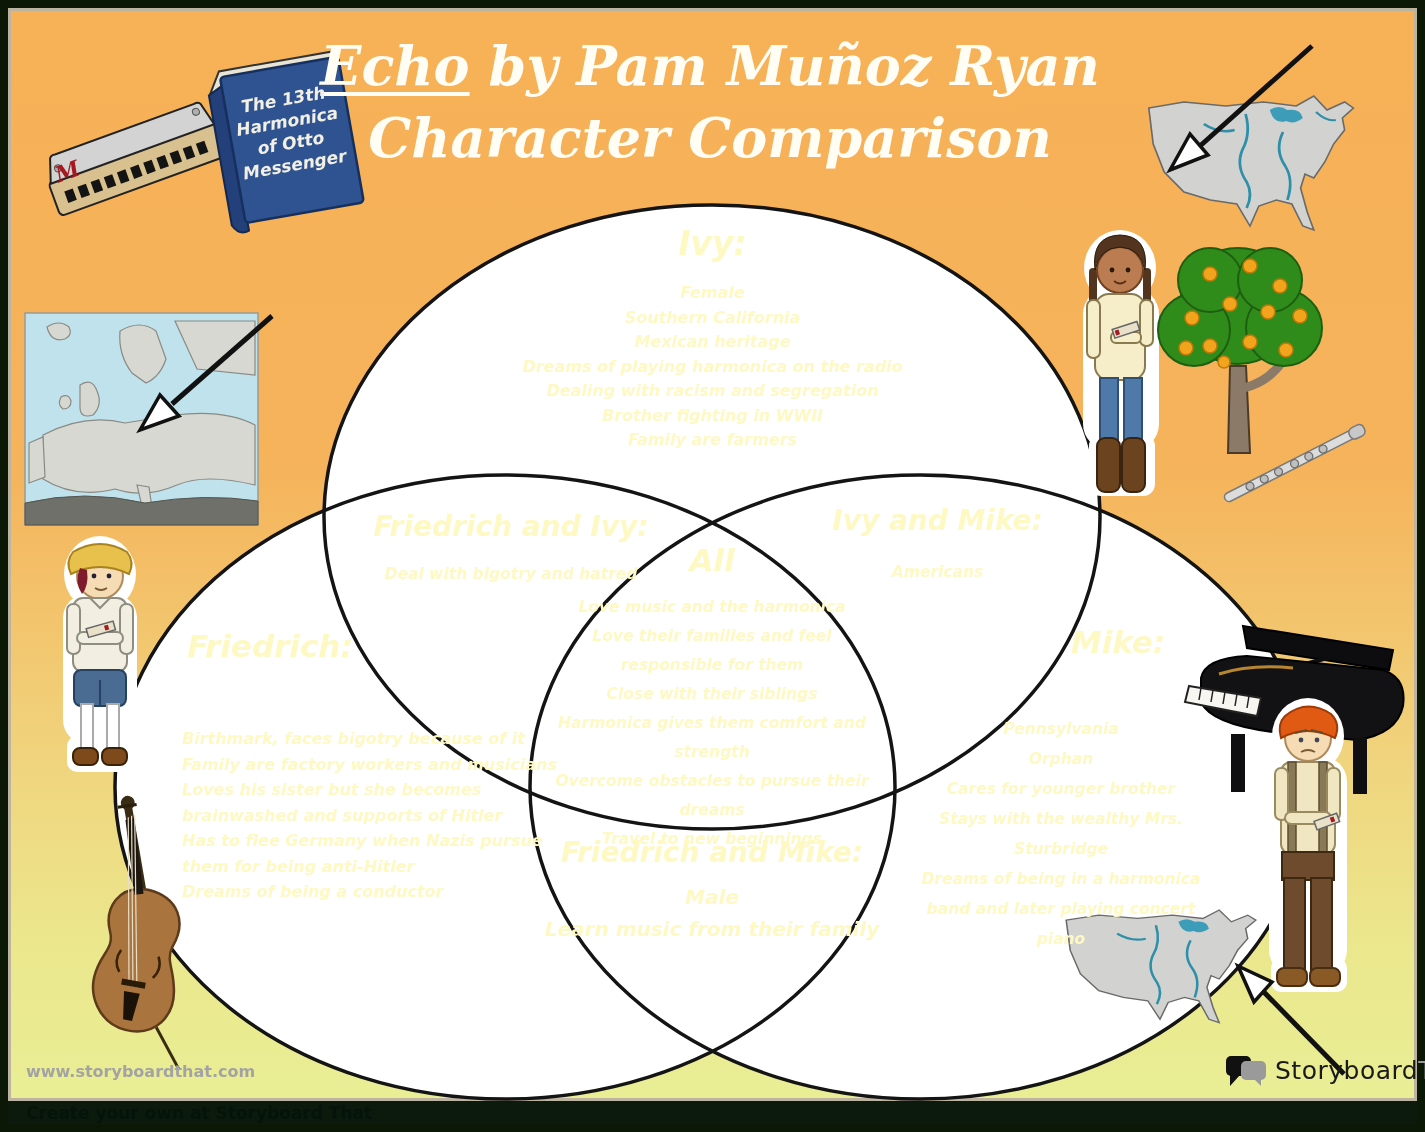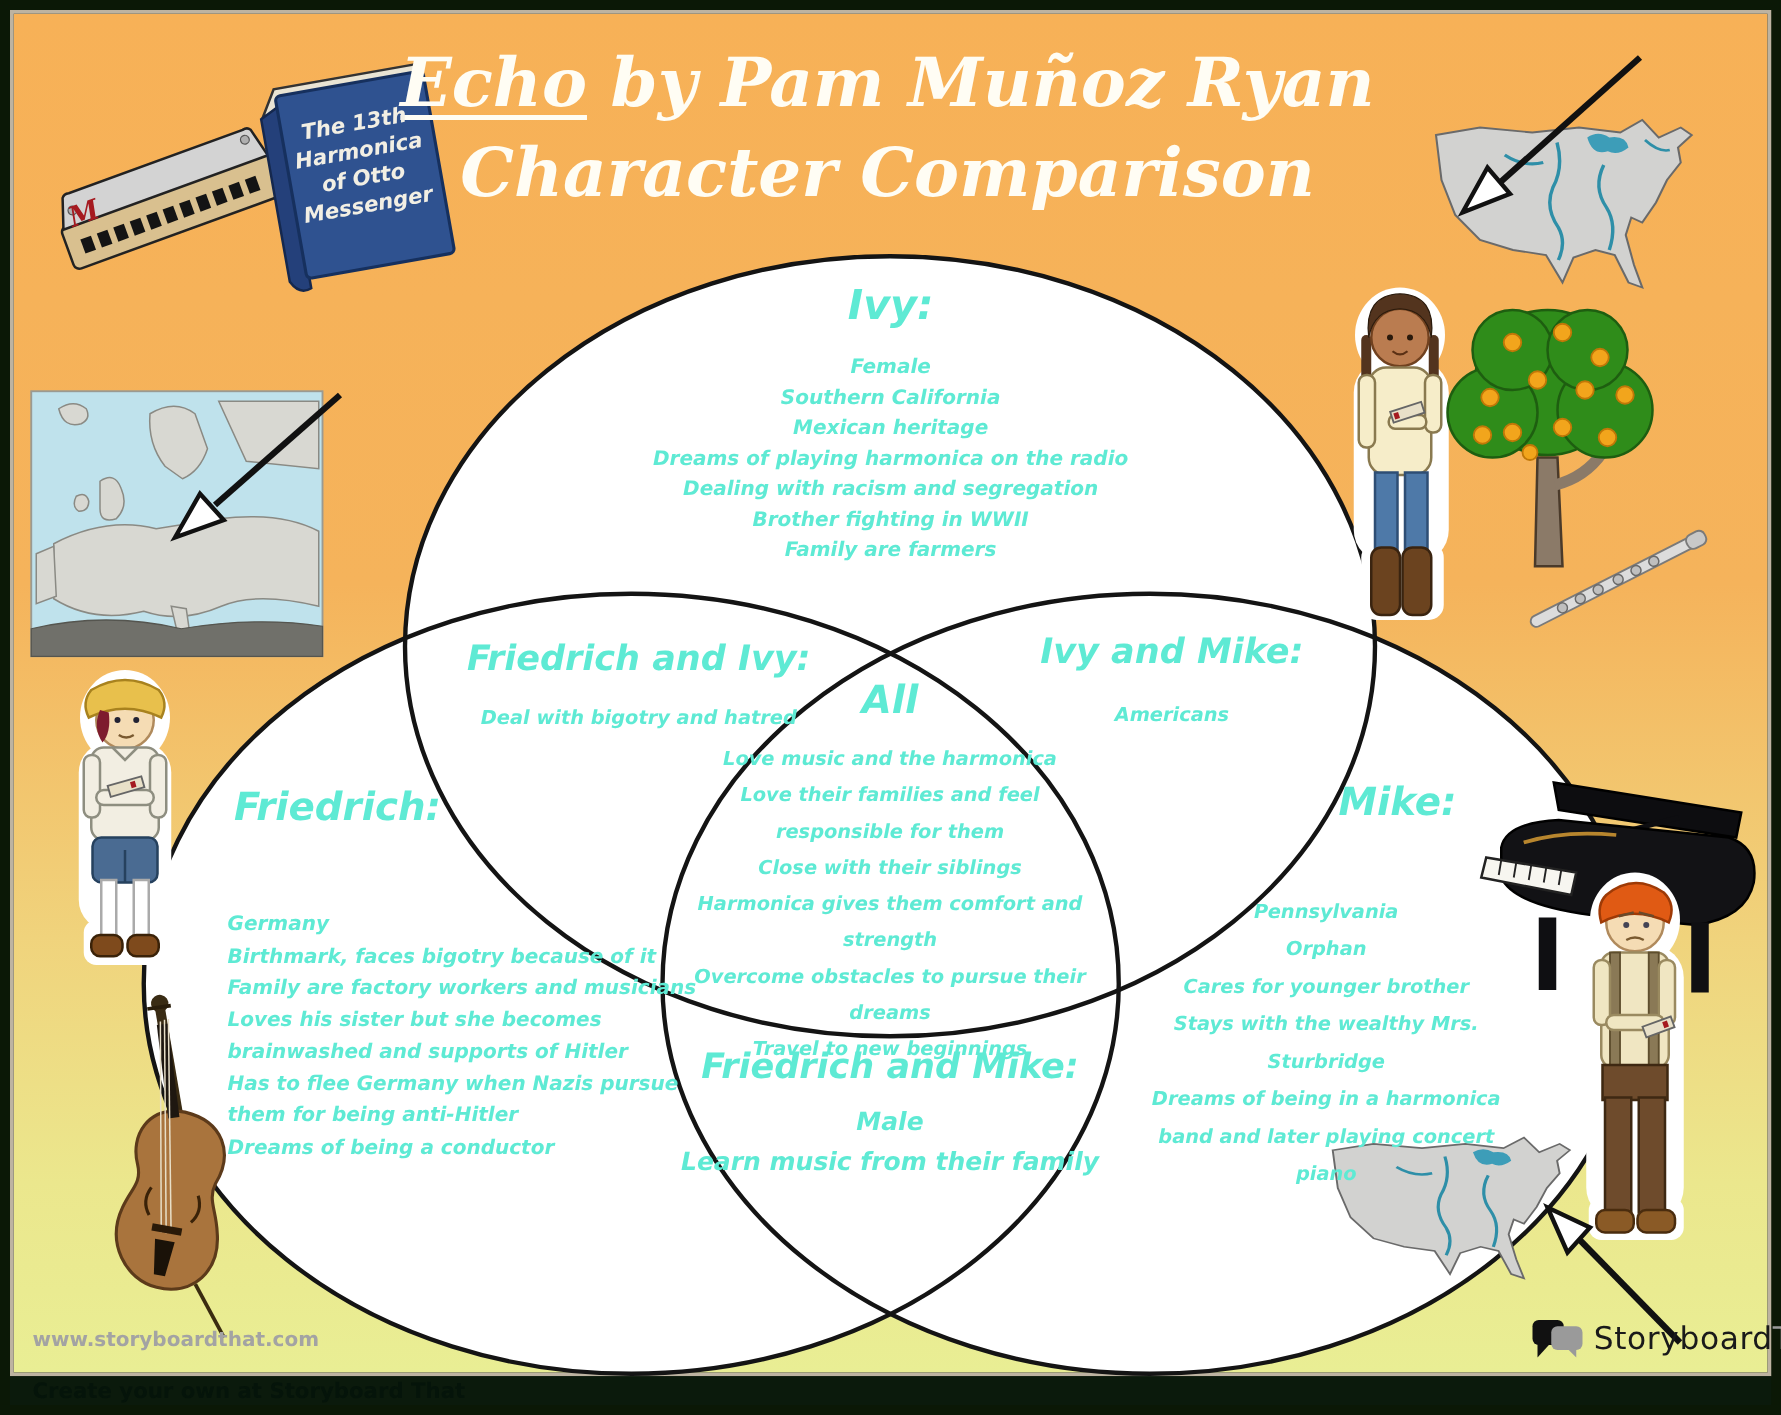--- a/index.html
+++ b/index.html
@@ -8,21 +8,21 @@
   .canvas{position:absolute;left:8px;top:8px;width:1409px;height:1093px;box-sizing:border-box;
           border:3px solid #BDB3A1;
           background:linear-gradient(180deg,#F7B157 0%,#F5B35B 42%,#F0D37C 68%,#EBE78D 86%,#E9EE94 100%);}
   .bottom-bar{position:absolute;left:8px;top:1101px;width:1409px;height:23px;background:#0B1A0C;}
   .watermark{position:absolute;left:18px;top:2px;font:bold 17px/20px "DejaVu Sans",sans-serif;color:#05140A;}
   svg{position:absolute;left:0;top:0;}
   .lyr1{z-index:1;} .lyr2{z-index:2;}
   .title{position:absolute;left:310px;top:30px;width:800px;z-index:3;text-align:center;
          font:italic bold 54px/72px "DejaVu Serif",serif;color:#FFFDF4;}
   .title .book-name{text-decoration:underline;text-underline-offset:7px;text-decoration-thickness:4px;}
-  .vsec{position:absolute;z-index:4;text-align:center;color:#5eead4;}
+  .vsec{position:absolute;z-index:4;text-align:center;color:#fef9c3;}
   .vsec.left-align{text-align:left;}
   .vhead{font-style:italic;font-weight:bold;font-family:"DejaVu Sans",sans-serif;}
   .vhead-xl{font-size:33px;} .vhead-lg{font-size:31px;} .vhead-md{font-size:28px;}
   .vitems{font-style:italic;font-weight:600;}
   .vitem{font-family:"DejaVu Sans",sans-serif;}
   .ivy-items{margin-top:18px;font-size:16px;line-height:24.5px;}
   .all-items{margin-top:15px;font-size:15.5px;line-height:29px;}
   .fi-items{margin-top:22px;font-size:15.5px;}
   .im-items{margin-top:26px;font-size:15.5px;}
   .fr-items{font-size:16px;line-height:25.5px;}
@@ -328,21 +328,20 @@
         <div class="vitem">Love music and the harmonica</div>
         <div class="vitem">Love their families and feel responsible for them</div>
         <div class="vitem">Close with their siblings</div>
         <div class="vitem">Harmonica gives them comfort and strength</div>
         <div class="vitem">Overcome obstacles to pursue their dreams</div>
         <div class="vitem">Travel to new beginnings</div>
       </div>
   </div>
   <div class="vsec left-align" style="left:182px;top:726px;width:398px;">
     <div class="vitems fr-items">
-        <div class="vitem">Germany</div>
         <div class="vitem">Birthmark, faces bigotry because of it</div>
         <div class="vitem">Family are factory workers and musicians</div>
         <div class="vitem">Loves his sister but she becomes brainwashed and supports of Hitler</div>
         <div class="vitem">Has to flee Germany when Nazis pursue them for being anti-Hitler</div>
         <div class="vitem">Dreams of being a conductor</div>
       </div>
   </div>
 
   <div class="vsec" style="left:1040px;top:624px;width:156px;">
     <div class="vhead vhead-lg">Mike:</div>

